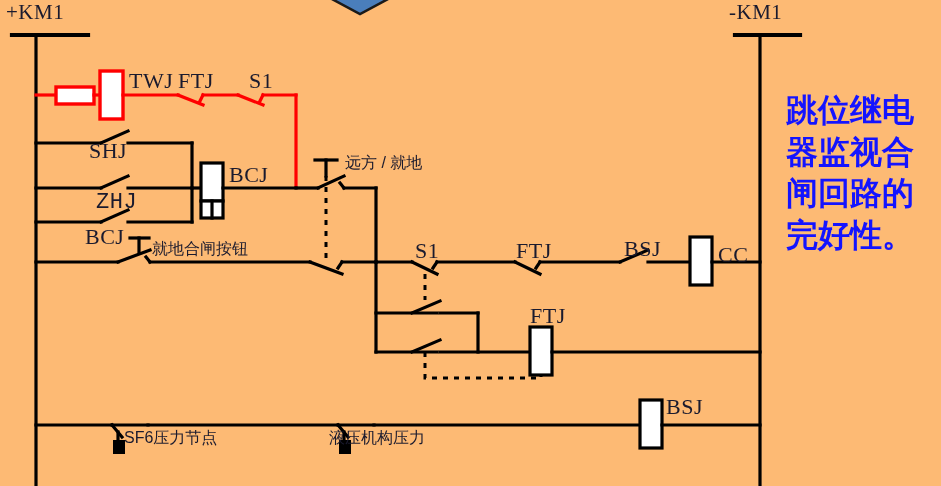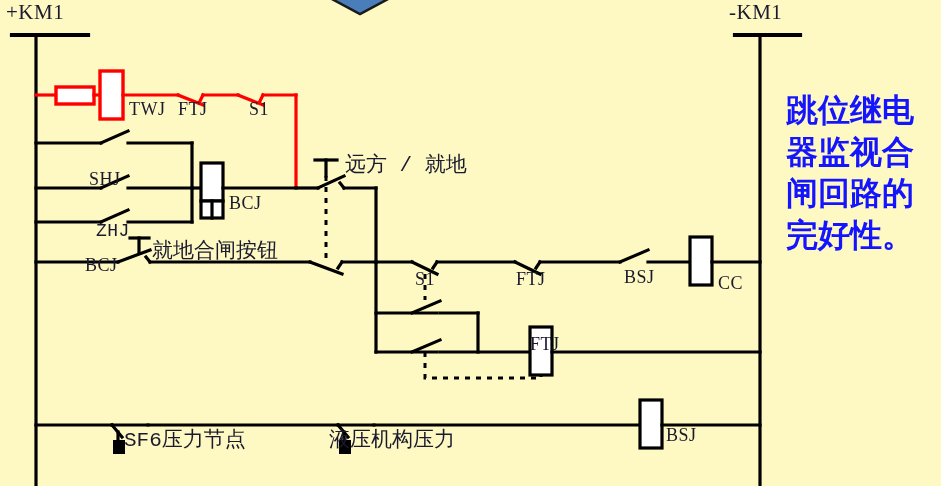--- a/index.html
+++ b/index.html
@@ -1,31 +1,31 @@
 <!DOCTYPE html>
 <html><head>
 <meta charset="utf-8">
 <style>
   html,body{margin:0;padding:0;background:#ffffff;}
   #root{
     position:relative;width:941px;height:486px;
-    background:#fef9c3;overflow:hidden;
+    background:#fdba74;overflow:hidden;
     font-family:"Liberation Serif", serif;
   }
   #svg{position:absolute;left:0;top:0;width:941px;height:486px;}
   .lbl{
     position:absolute;
     font-family:"Liberation Serif", serif;
     color:#1a1a2e;
     white-space:nowrap;
     line-height:1;
   }
   .lbl-rail{font-size:21px;letter-spacing:0.5px;}
-  .lbl-dev{font-size:18px;letter-spacing:0.5px;margin-top:30px;}
-  .lbl-cn{font-size:21px;font-family:Liberation Mono, monospace;}
+  .lbl-dev{font-size:22px;letter-spacing:0.5px;}
+  .lbl-cn{font-size:16px;font-family:Liberation Sans, sans-serif;}
   .note{
     position:absolute;
     font-family:"DejaVu Sans", sans-serif;
     font-size:32px;
     font-weight:700;
     color:#1414ff;
     line-height:1.30;
     white-space:pre-line;
     letter-spacing:0px;
   }

